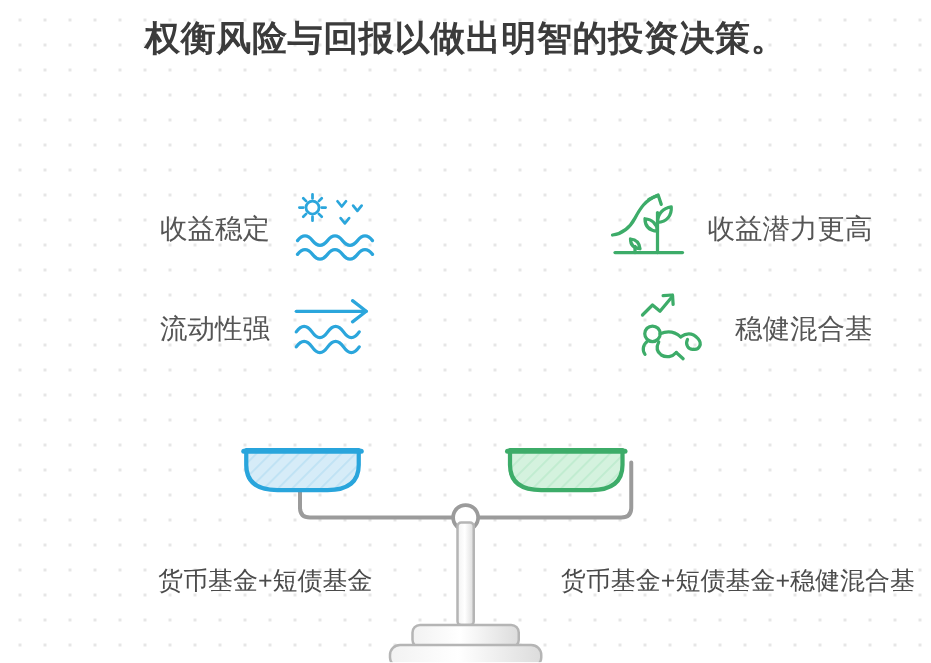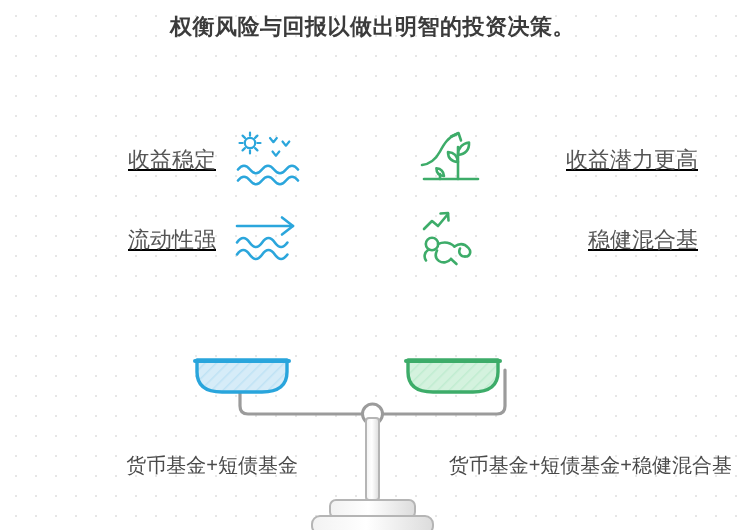--- a/index.html
+++ b/index.html
@@ -25,43 +25,42 @@
     overflow: hidden;
   }
 
   
   .title {
     position: absolute;
     top: 12px;
     left: 0;
     width: 745px;
     text-align: center;
-    font-size: 22px;
+    font-size: 28px;
     font-weight: bold;
     letter-spacing: 0.5px;
     color: #3b3b3b;
     white-space: nowrap;
   }
 
   
   .col {
     position: absolute;
-    top: 120px;
-    text-decoration: underline;
+    top: 143px;
   }
   .col-left  { left: 72px;  width: 228px; }
   .col-right { left: 418px; width: 280px; }
 
   .feature {
     height: 80px;
     display: flex;
     align-items: center;
   }
   .col-left .feature  { justify-content: flex-end; }
-  .col-right .feature { justify-content: space-between; }
+  .col-right .feature { justify-content: flex-end; }
 
   .feature-label {
     font-size: 22px;
     color: #555555;
     white-space: nowrap;
     line-height: 1;
   }
   .col-left .feature-label  { margin-right: 18px; }
   .col-right .feature-label { margin-left: 14px; }
 

